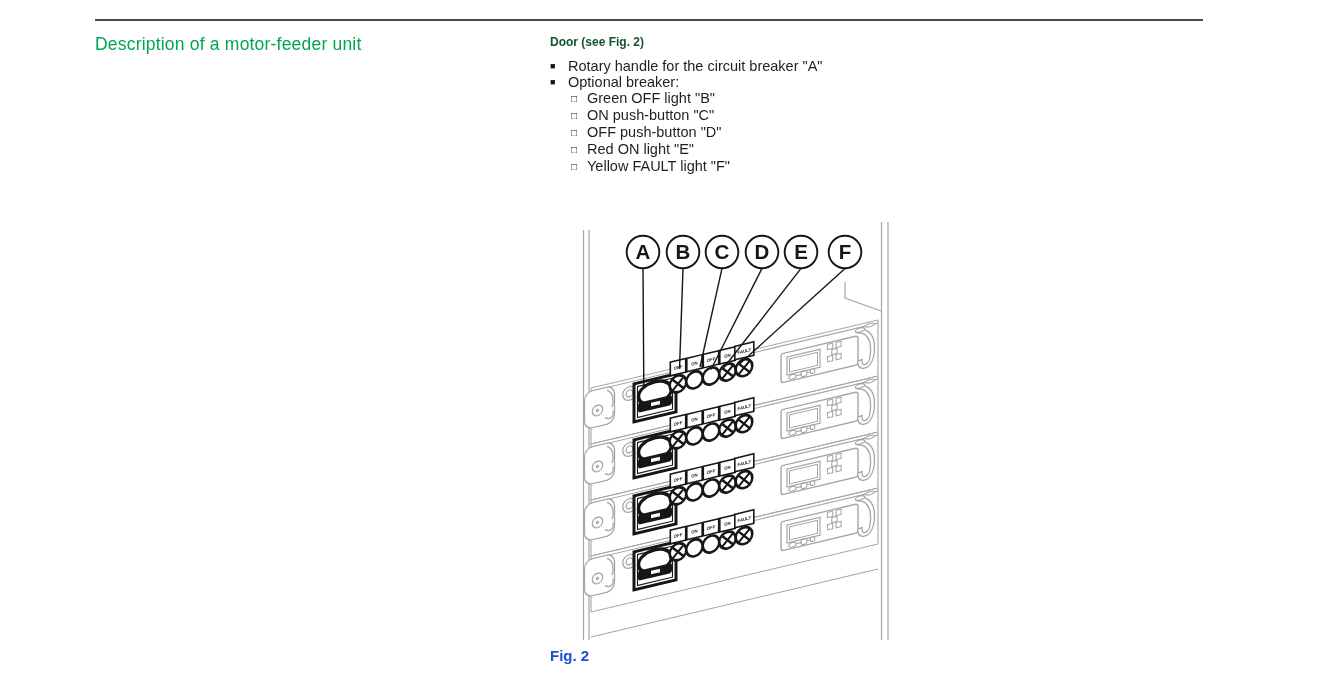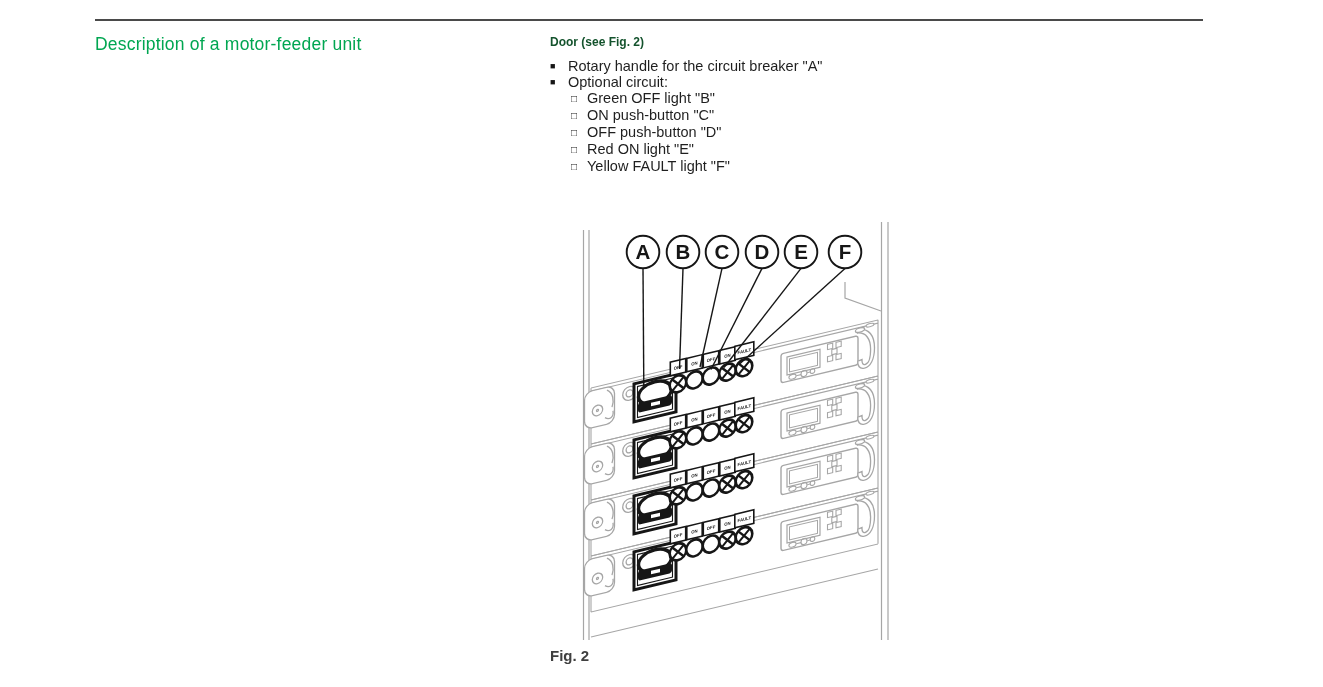--- a/index.html
+++ b/index.html
@@ -13,38 +13,38 @@
     color:#00A651;letter-spacing:.2px;white-space:nowrap;
   }
   .right-col{position:absolute;left:550px;top:35px;width:430px;}
   .door-heading{margin:0 0 9px 0;font-size:12px;font-weight:700;color:#14532d;}
   ul.l1,ul.l2{list-style:none;margin:0;padding:0;font-size:14.5px;line-height:16px;}
   ul.l1 li,ul.l2 li{white-space:nowrap;}
   .b1{display:inline-block;width:18px;font-size:9px;vertical-align:2px;color:#161616;}
   ul.l2{padding-left:21px;}
   .b2{display:inline-block;width:16px;font-size:10px;vertical-align:1px;color:#161616;}
   .fig-svg{position:absolute;left:565px;top:222px;}
-  .fig-caption{position:absolute;left:550px;top:647px;margin:0;font-size:15px;font-weight:700;color:#404040;}
+  .fig-caption{position:absolute;left:550px;top:647px;margin:0;font-size:15px;font-weight:700;color:#1d4ed8;}
   svg text.callout-letter{font-family:"Liberation Sans","DejaVu Sans",sans-serif;font-weight:700;font-size:20.5px;fill:#161616;}
   svg text.device-label{font-family:"Liberation Sans","DejaVu Sans",sans-serif;font-weight:700;font-size:4.3px;fill:#161616;}
 </style>
 </head>
 <body>
 
 <div class="page">
 
   <div class="top-rule"></div>
 
   <h1 class="section-title">Description of a motor-feeder unit</h1>
 
   <div class="right-col">
     <h2 class="door-heading">Door (see Fig. 2)</h2>
     <ul class="l1">
       <li><span class="b1">■</span><span>Rotary handle for the circuit breaker "A"</span></li>
-      <li><span class="b1">■</span><span>Optional circuit:</span></li>
+      <li><span class="b1">■</span><span>Optional breaker:</span></li>
     </ul>
     <ul class="l2">
       <li><span class="b2">□</span><span>Green OFF light "B"</span></li>
       <li><span class="b2">□</span><span>ON push-button "C"</span></li>
       <li><span class="b2">□</span><span>OFF push-button "D"</span></li>
       <li><span class="b2">□</span><span>Red ON light "E"</span></li>
       <li><span class="b2">□</span><span>Yellow FAULT light "F"</span></li>
     </ul>
   </div>
 

